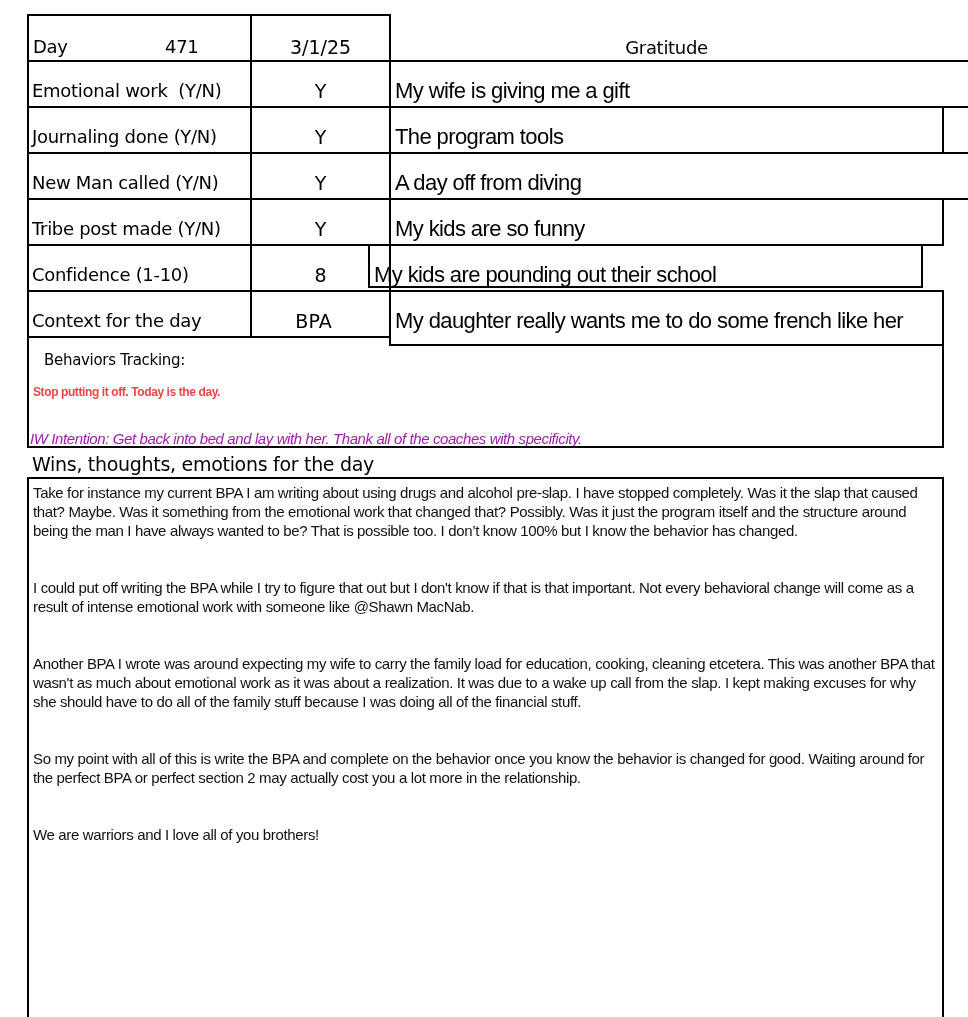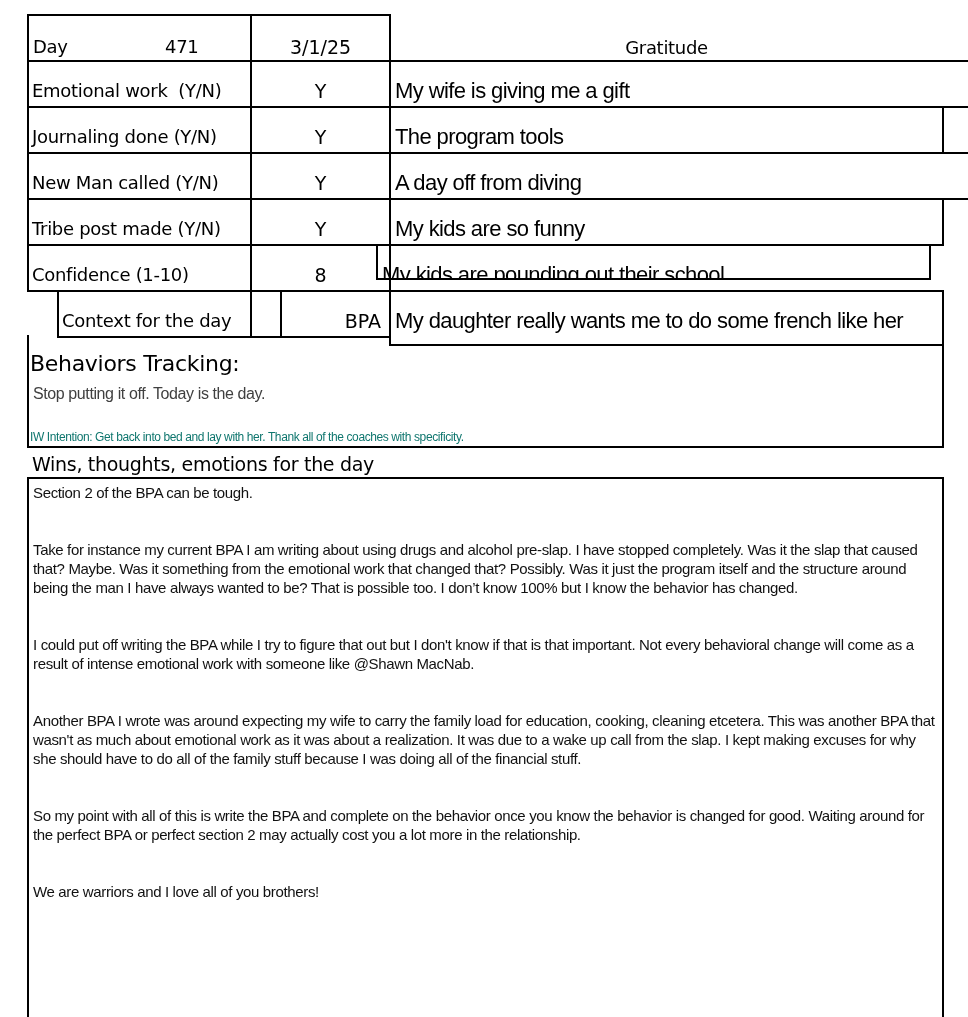--- a/index.html
+++ b/index.html
@@ -74,47 +74,46 @@
         <span class="txt grat" style="left: 4px; top: 18px;">My kids are so funny</span>
       </div>
     </div>
     <div>
       <div class="cell" style="left: 27px; top: 244px; width: 225px; height: 48px;">
         <span class="txt lbl" style="left: 3px; top: 20px; white-space: pre;">Confidence (1-10)</span>
       </div>
       <div class="cell" style="left: 250px; top: 244px; width: 141px; height: 48px;">
         <span class="txt val" style="left: 0px; right: 0px; top: 20px;">8</span>
       </div>
-      <div class="cell" style="left: 376px; top: 244px; width: 555px; height: 36px;">
+      <div class="cell" style="left: 368px; top: 244px; width: 555px; height: 44px;">
         <span class="txt grat" style="left: 4px; top: 18px;">My kids are pounding out their school</span>
       </div>
     </div>
     <div>
-      <div class="cell" style="left: 27px; top: 290px; width: 225px; height: 48px; margin-left: 30px;">
+      <div class="cell" style="left: 27px; top: 290px; width: 225px; height: 48px;">
         <span class="txt lbl" style="left: 3px; top: 20px; white-space: pre;">Context for the day</span>
       </div>
       <div class="cell" style="left: 250px; top: 290px; width: 141px; height: 48px;">
-        <span class="txt val" style="left: 0px; right: 8px; top: 20px; text-align: right;">BPA</span>
+        <span class="txt val" style="left: 0px; right: 14px; top: 20px;">BPA</span>
       </div>
       <div class="cell" style="left: 389px; top: 290px; width: 555px; height: 56px;">
         <span class="txt grat" style="left: 4px; top: 18px;">My daughter really wants me to do some french like her</span>
       </div>
     </div>
   </div>
 
 <div class="cell" style="left:27px; top:335px; width:917px; height:113px; border-top:none;">
-  <span class="txt lbl" style="left:1px; top:18px; font-size:22px;">Behaviors Tracking:</span>
-  <span class="txt narrow" style="left:4px; top:51px; font-size:16px; color:#404040;">Stop putting it off. Today is the day.</span>
-  <span class="txt narrow" style="left:1px; top:96px; font-size:12px; color:#0f766e;">IW Intention: Get back into bed and lay with her.  Thank all of the coaches with specificity.</span>
+  <span class="txt lbl" style="left:15px; top:18px; font-size:15px;">Behaviors Tracking:</span>
+  <span class="txt narrow" style="left:4px; top:51px; font-size:12px; color:#ef4444;font-weight:bold;">Stop putting it off. Today is the day.</span>
+  <span class="txt narrow" style="left:1px; top:96px; font-size:15px; color:#a21caf;font-style:italic;">IW Intention: Get back into bed and lay with her.  Thank all of the coaches with specificity.</span>
 </div>
 
 <span class="txt bold-hdr" style="left:32px; top:453px; font-size:19px;">Wins, thoughts, emotions for the day</span>
 
 <div class="cell" style="left:27px; top:477px; width:917px; height:560px; white-space:normal;">
   <div class="body-text" id="wins-body" style="padding:4px 4px 0 4px;">
-      <p class="para">Section 2 of the BPA can be tough.</p>
       <p class="para">Take for instance my current BPA I am writing about using drugs and alcohol pre-slap.  I have stopped completely.  Was it the slap that caused that?  Maybe.  Was it something from the emotional work that changed that?  Possibly.  Was it just the program itself and the structure around being the man I have always wanted to be?  That is possible too.  I don’t know 100% but I know the behavior has changed.</p>
       <p class="para">I could put off writing the BPA while I try to figure that out but I don't know if that is that important. Not every behavioral change will come as a result of intense emotional work with someone like @Shawn MacNab.</p>
       <p class="para">Another BPA I wrote was around expecting my wife to carry the family load for education, cooking, cleaning etcetera.  This was another BPA that wasn't as much about emotional work as it was about a realization.  It was due to a wake up call from the slap.  I kept making excuses for why she should have to do all of the family stuff because I was doing all of the financial stuff.</p>
       <p class="para">So my point with all of this is write the BPA and complete on the behavior once you know the behavior is changed for good.  Waiting around for the perfect BPA or perfect section 2 may actually cost you a lot more in the relationship.</p>
       <p class="para">We are warriors and I love all of you brothers!</p>
     </div>
 </div>
 
 </body></html>

